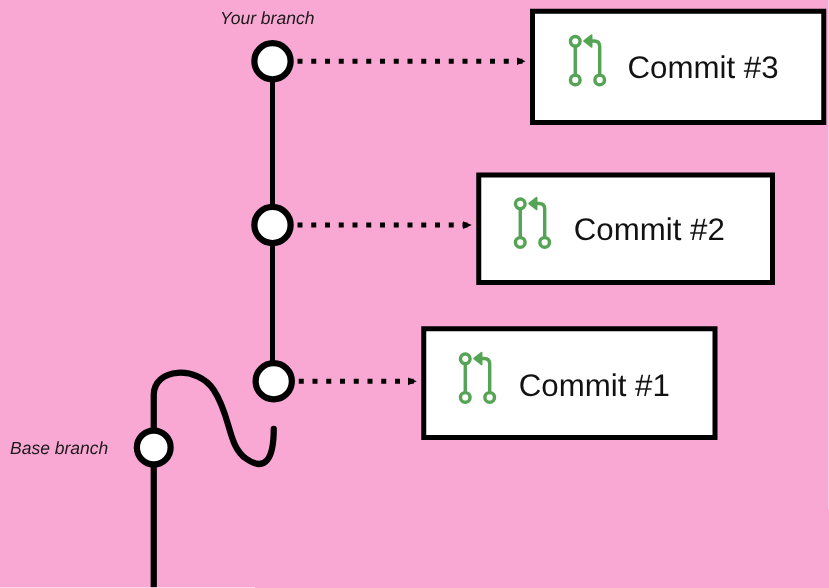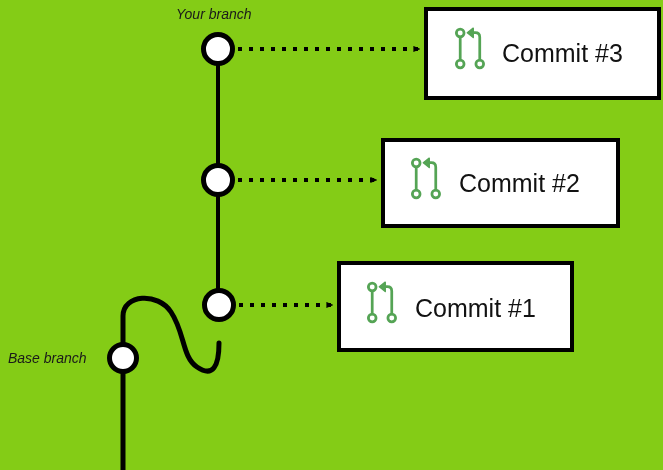--- a/index.html
+++ b/index.html
@@ -7,21 +7,21 @@
     padding: 0;
     background: #ffffff;
   }
   body {
     font-family: "Liberation Sans", sans-serif;
   }
   #canvas {
     position: relative;
     width: 663px;
     height: 470px;
-    background: #84cc16;
+    background: #f9a8d4;
     overflow: hidden;
   }
   #diagram-svg {
     position: absolute;
     top: 0;
     left: 0;
     width: 663px;
     height: 470px;
     display: block;
   }

